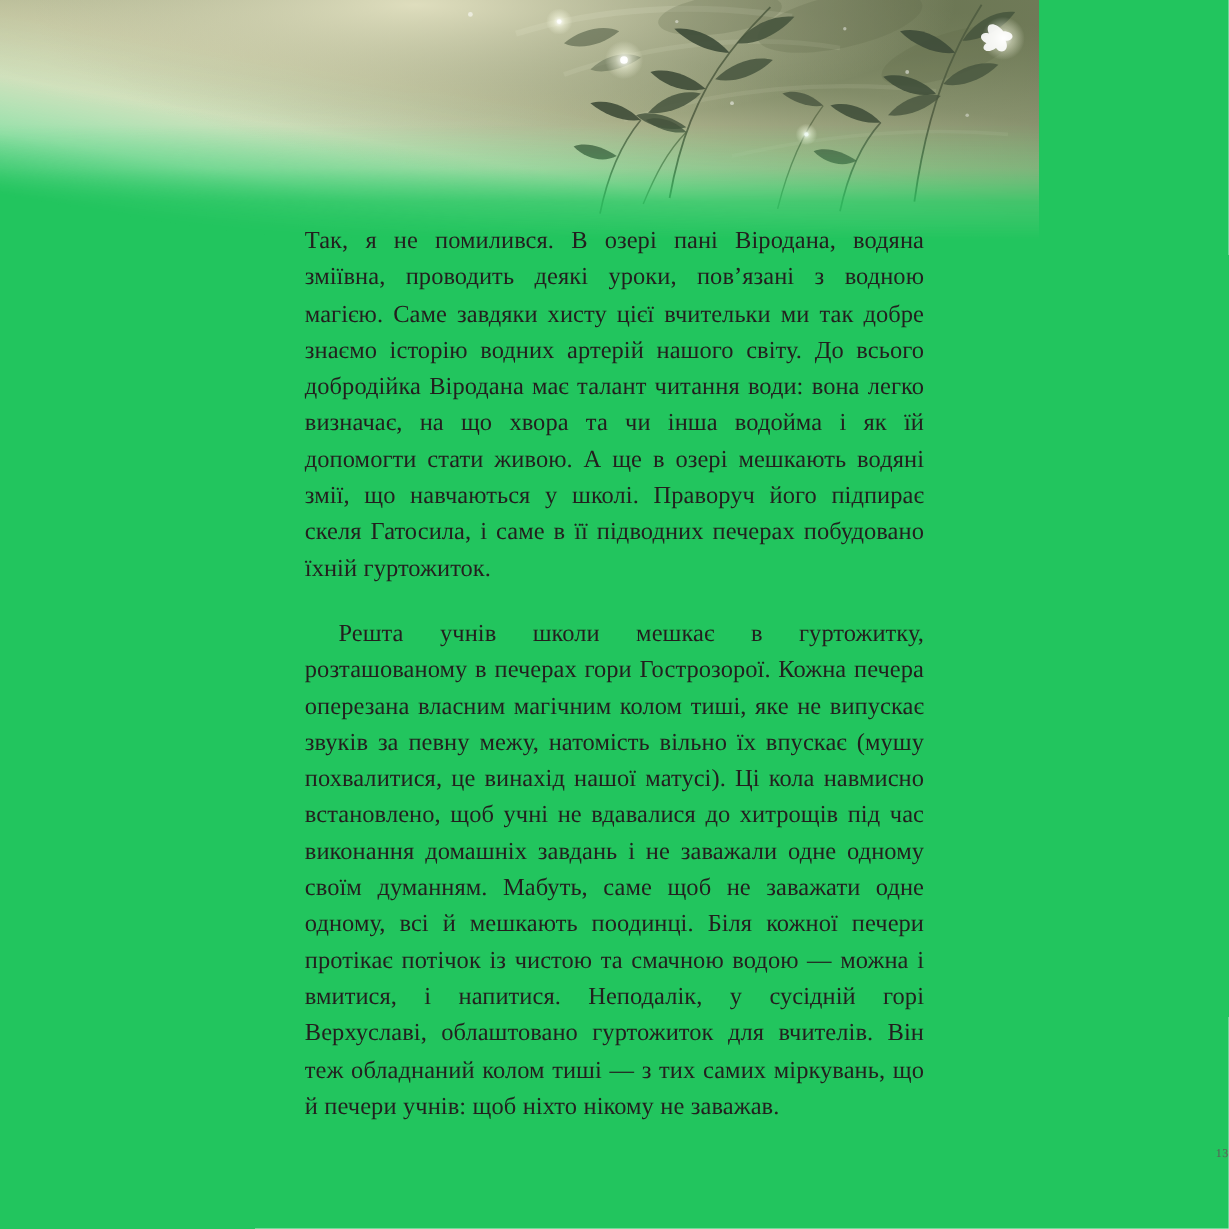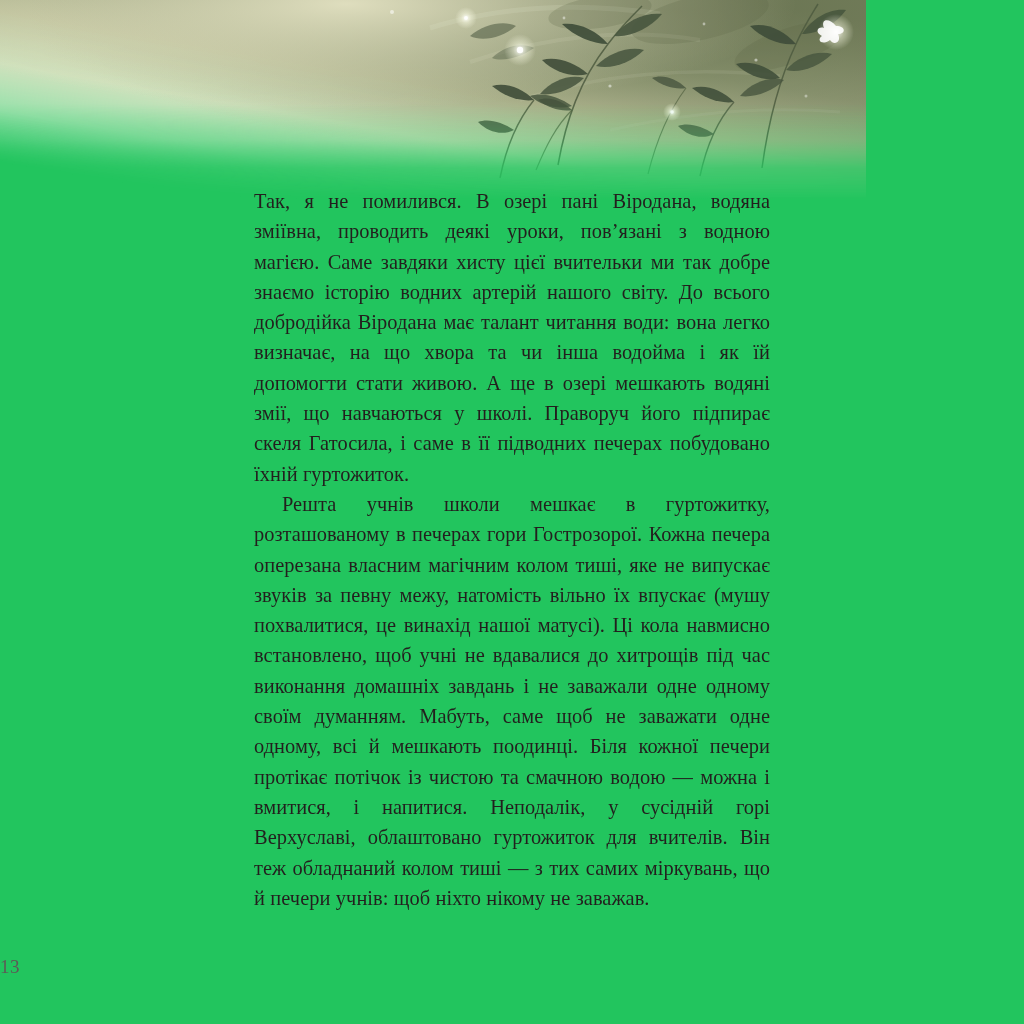--- a/index.html
+++ b/index.html
@@ -55,30 +55,31 @@
     color: #231f1e;
     letter-spacing: 0.05px;
     word-spacing: 0.2px;
     hyphens: manual;
   }
   .paragraph + .paragraph {
     text-indent: 28px;
   }
   .paragraph:last-child {
     text-align-last: left;
+    margin-top: 24px;
   }
 
   
   .page-number {
     position: absolute;
     left: 0;
     right: 0;
     top: 956px;
-    text-align: left;
-    font-size: 19px;
+    text-align: right;
+    font-size: 10px;
     color: #5d5a57;
     letter-spacing: 0.4px;
   }
 </style>
 </head>
 <body>
 
 <div class="page">
 
   <div class="header-illustration">

